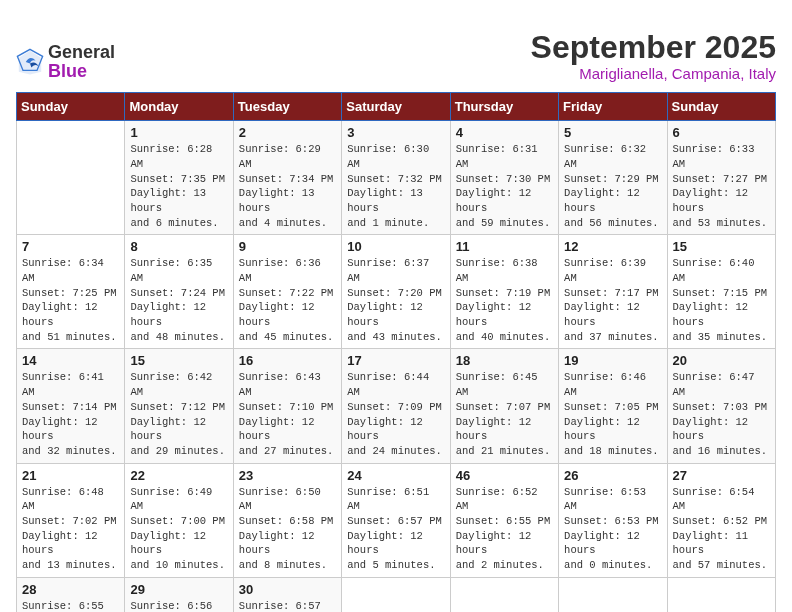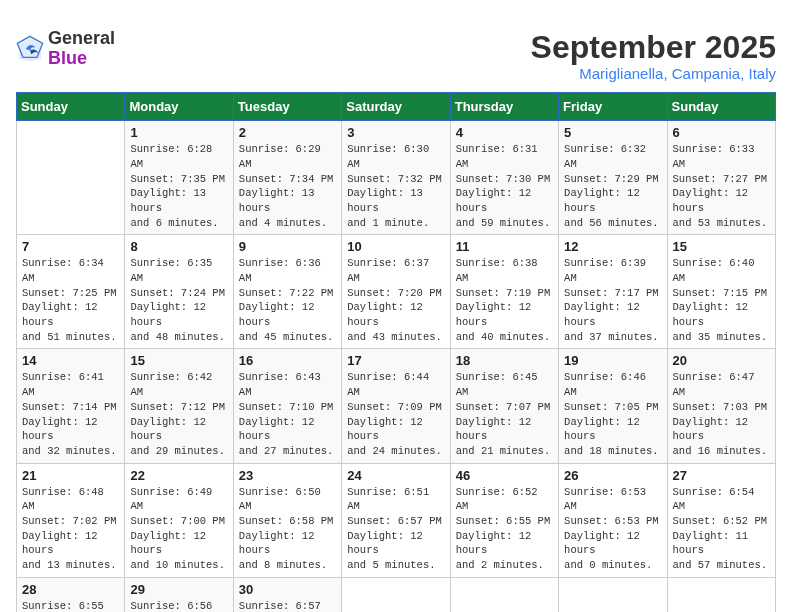--- a/index.html
+++ b/index.html
@@ -6,21 +6,21 @@
     body {
       font-family: Arial, sans-serif;
       background: #fff;
       width: 792px;
       min-height: 612px;
       padding: 16px;
     }
     .header {
       display: flex;
       justify-content: space-between;
-      align-items: center;
+      align-items: flex-end;
       margin-bottom: 10px;
     }
     .logo {
       display: flex;
       align-items: center;
       gap: 4px;
     }
     .logo-text {
       display: flex;
       flex-direction: column;
@@ -45,29 +45,29 @@
       margin-top: 14px;
     }
     .month-title {
       font-size: 32px;
       font-weight: bold;
       color: #333;
       line-height: 1.1;
     }
     .location {
       font-size: 15px;
-      color: #3b82f6;
+      color: #a21caf;
     }
     table {
       width: 100%;
       border-collapse: collapse;
       font-size: 11px;
     }
     thead tr th {
-      background: #15803d;
+      background: #7f1d1d;
       color: #fff;
       padding: 6px 4px;
       text-align: left;
       font-size: 13px;
       font-weight: bold;
       border: 1px solid #2f69c0;
     }
     tbody tr td {
       border: 1px solid #ccc;
       padding: 4px 5px;

